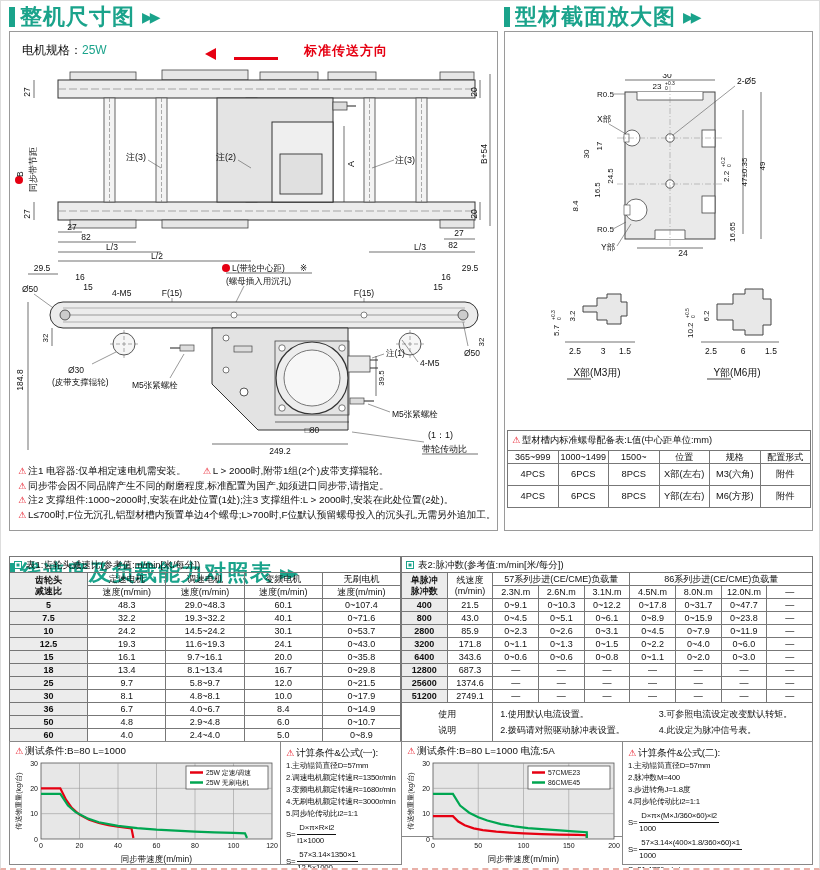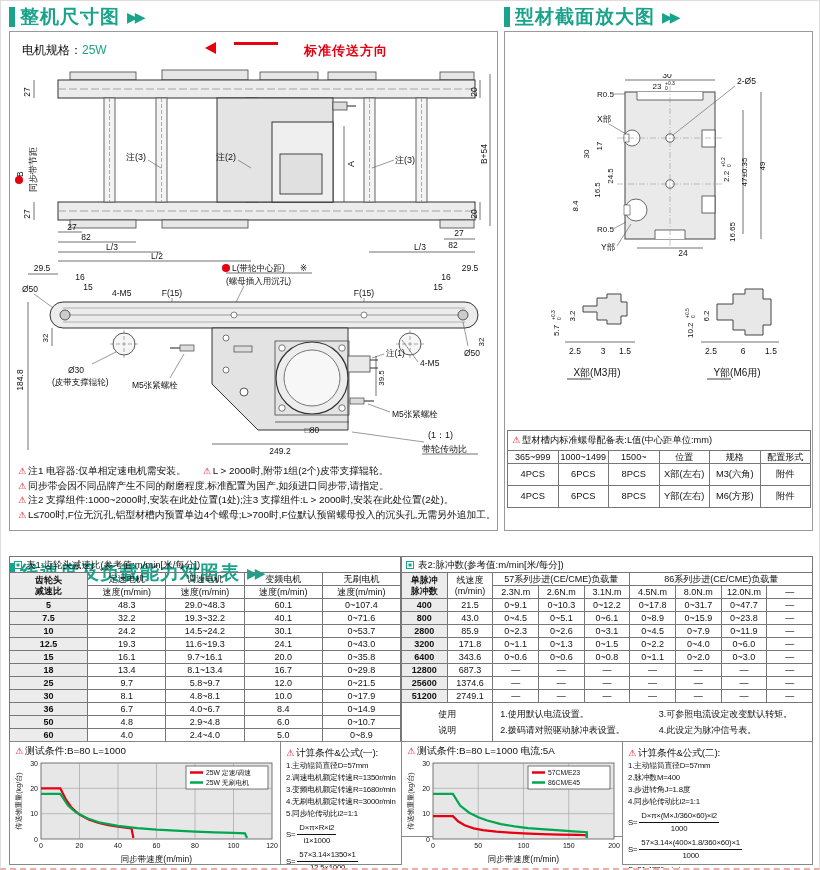--- a/index.html
+++ b/index.html
@@ -2,25 +2,25 @@
 <html><head>
 <meta charset="utf-8">
 <style>
   * { margin:0; padding:0; box-sizing:border-box; }
   body { background:#f5f5f5; font-family:"Liberation Sans","DejaVu Sans",sans-serif; }
   #page { position:relative; width:820px; height:870px; background:#fff; margin:0 auto;
           border:1px solid #ddd; border-bottom:2px dashed #e8b0a8; overflow:hidden; color:#111; }
   .panel { position:absolute; border:1px solid #9a9a9a; background:#fff; }
   .sec-header { position:absolute; display:flex; align-items:center; gap:5px; height:22px; }
   .sec-bar { width:6px; height:20px; background:#1aa38b; }
-  .sec-title { color:#1aa38b; font-weight:bold; font-size:19px; letter-spacing:1px; }
+  .sec-title { color:#1aa38b; font-weight:bold; font-size:22px; letter-spacing:1px; }
   .sec-arrow { color:#1aa38b; font-size:14px; font-weight:bold; letter-spacing:-3px; margin-left:2px; }
   .motor-line { position:absolute; left:12px; top:10px; font-size:12px; }
   .teal { color:#1aa38b; }
-  .dir { position:absolute; left:195px; top:10px; display:flex; align-items:flex-start;gap:18px; }
+  .dir { position:absolute; left:195px; top:10px; display:flex; align-items:flex-end;gap:18px; }
   .dir-tri { width:0; height:0; border-top:6px solid transparent; border-bottom:6px solid transparent; border-right:11px solid #e60012; }
   .dir-bar { width:44px; height:3px; background:#e60012; margin-right:8px; }
   .dir-label { color:#e60012; font-weight:bold; font-size:13px; letter-spacing:1px; }
   svg text { font-family:"Liberation Sans","DejaVu Sans",sans-serif; fill:#111; }
   .notes { position:absolute; left:8px; top:432px; width:476px; font-size:9.8px; line-height:13.5px; }
   .note-line { white-space:nowrap; }
   .warn { color:#e60012; font-size:9px; margin-right:2px; }
   table { border-collapse:collapse; table-layout:fixed; }
   td, th { border:1px solid #777; font-size:9px; text-align:center; height:13px; line-height:11px;
            font-weight:normal; overflow:hidden; white-space:nowrap; padding:0 1px; }
@@ -28,21 +28,21 @@
   .sq-icon { display:inline-block; width:8px; height:8px; background:#1aa38b; border:1px solid #1aa38b;
              box-shadow:inset 0 0 0 1.5px #fff; margin-right:4px; vertical-align:-1px; }
   .c0 { background:#ececec; font-weight:bold; }
   #nut-table { position:absolute; left:2px; top:398px; width:304px; }
   #nut-table td { height:22px; font-size:9.3px; }
   #nut-table .cap-row td { height:20px; }
   .quad { position:absolute; border:1px solid #888; background:#fff; }
   .quad-title { font-size:9.8px; padding:3px 0 0 5px; white-space:nowrap; }
   .fbox { font-size:7.8px; line-height:12px; padding:2px 0 0 5px; letter-spacing:-0.2px; }
   .fbox .quad-title { padding-left:0; margin-bottom:1px; }
-  .frac { display:inline-block; text-align:center; vertical-align:middle; margin-left:2px; }
+  .frac { display:inline-block; vertical-align:middle; margin-left:2px; }
   .frac .num { display:block; border-bottom:1px solid #111; padding:0 2px; }
   .frac .den { display:block; }
   .fline { margin-top:2px; white-space:nowrap; }
   .usage-wrap { display:flex; font-size:9px; text-align:left; }
   .usage-col { flex:1; padding-left:6px; line-height:16px; }
   .u-label { line-height:16px; }
 </style>
 </head>
 <body>
 

